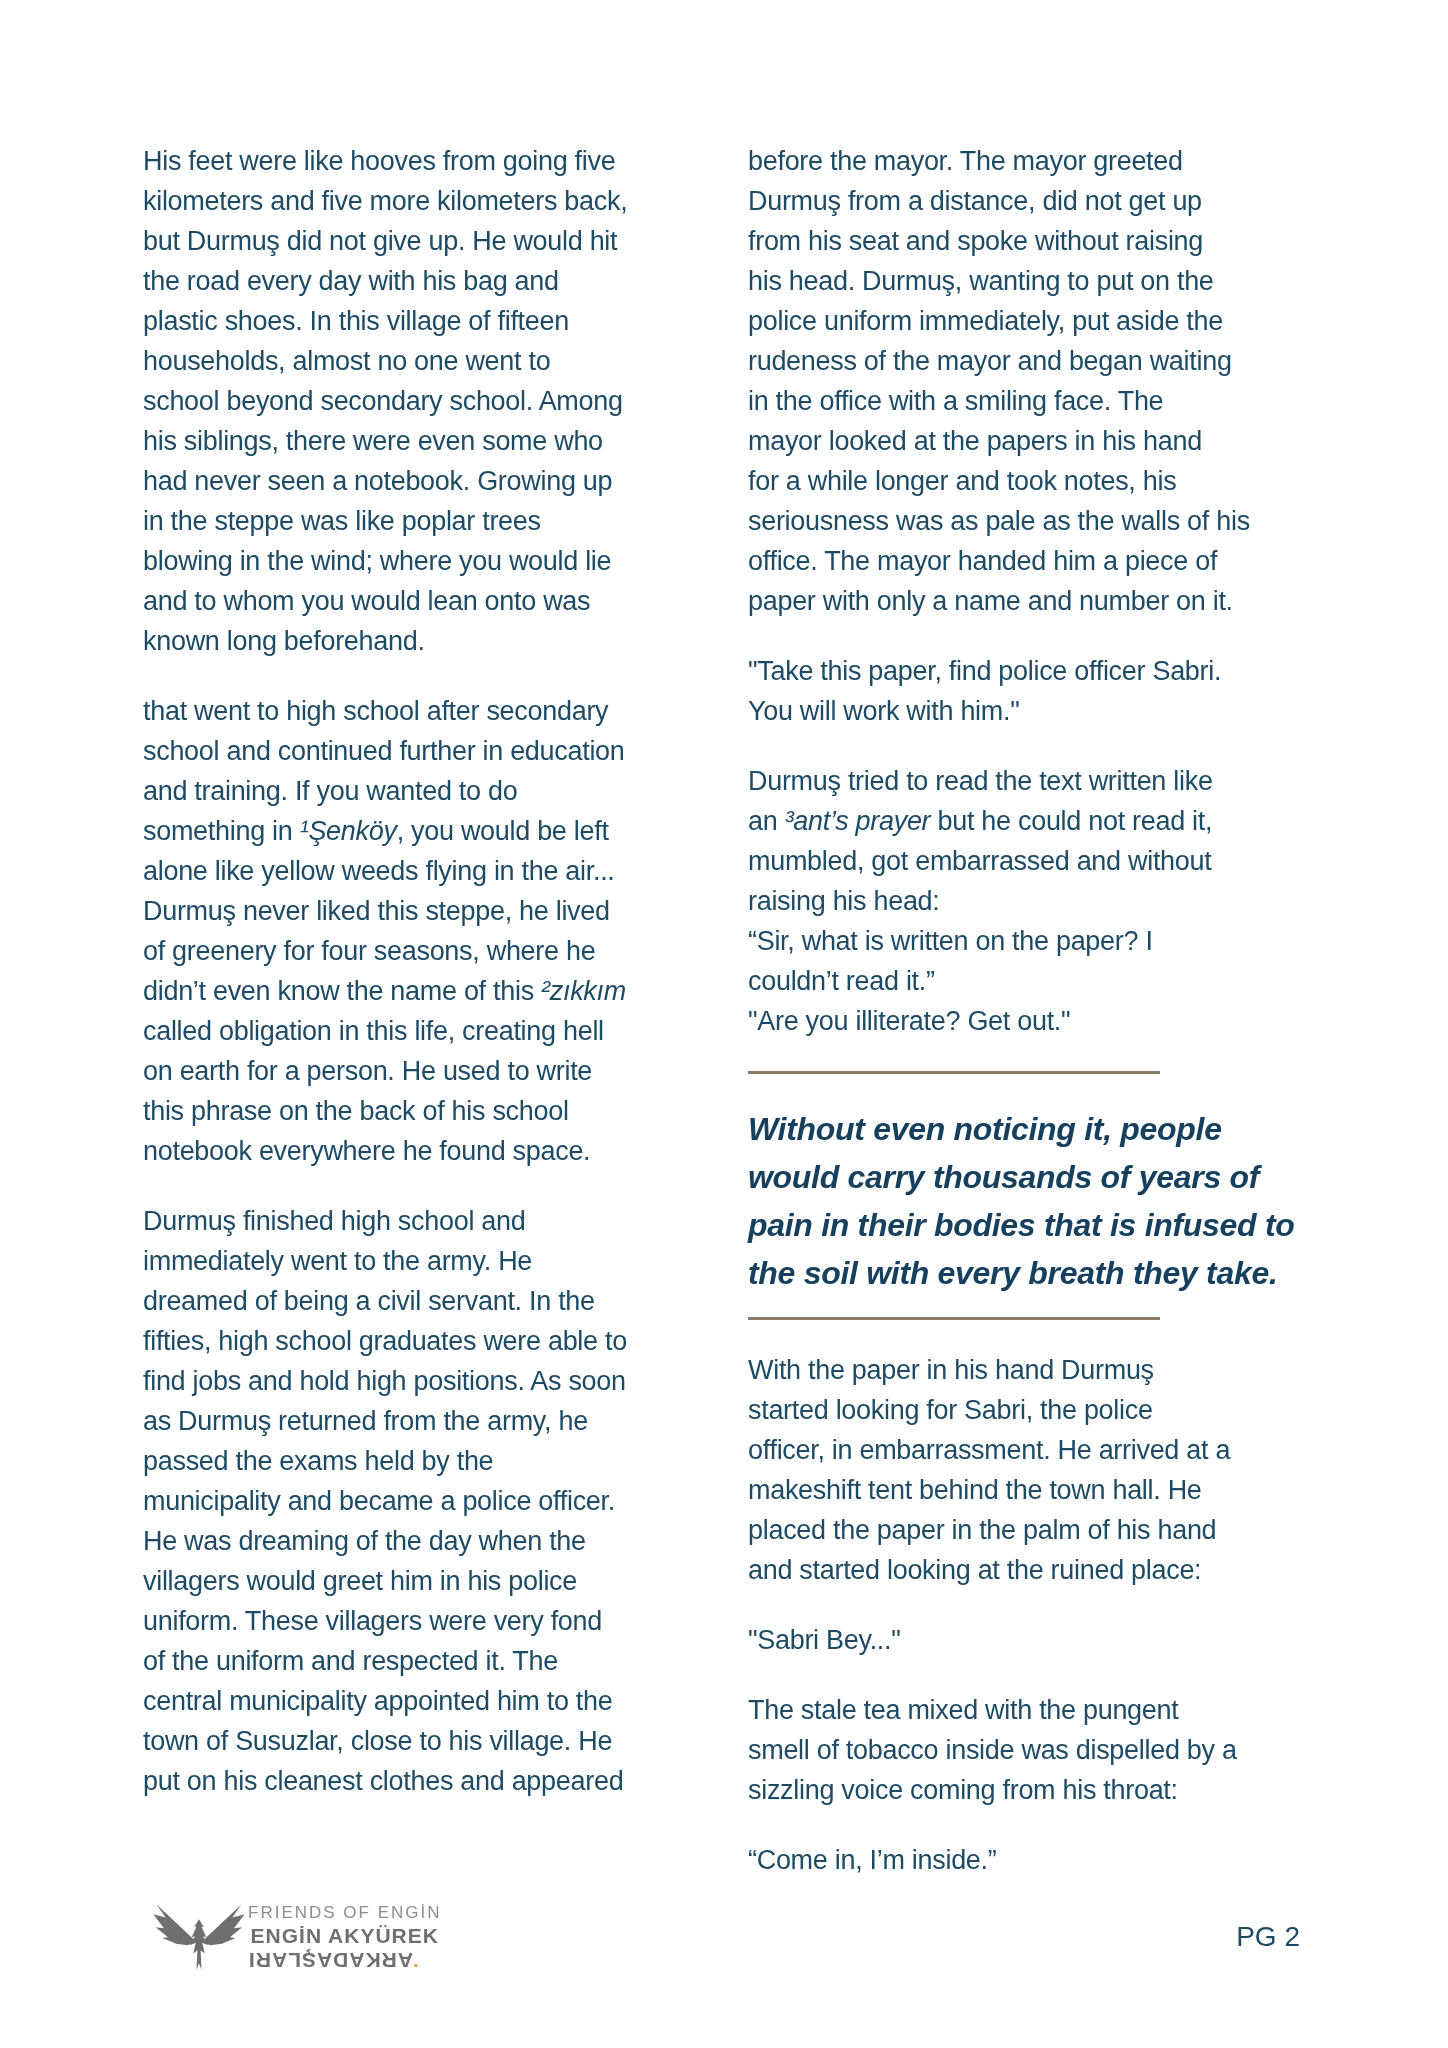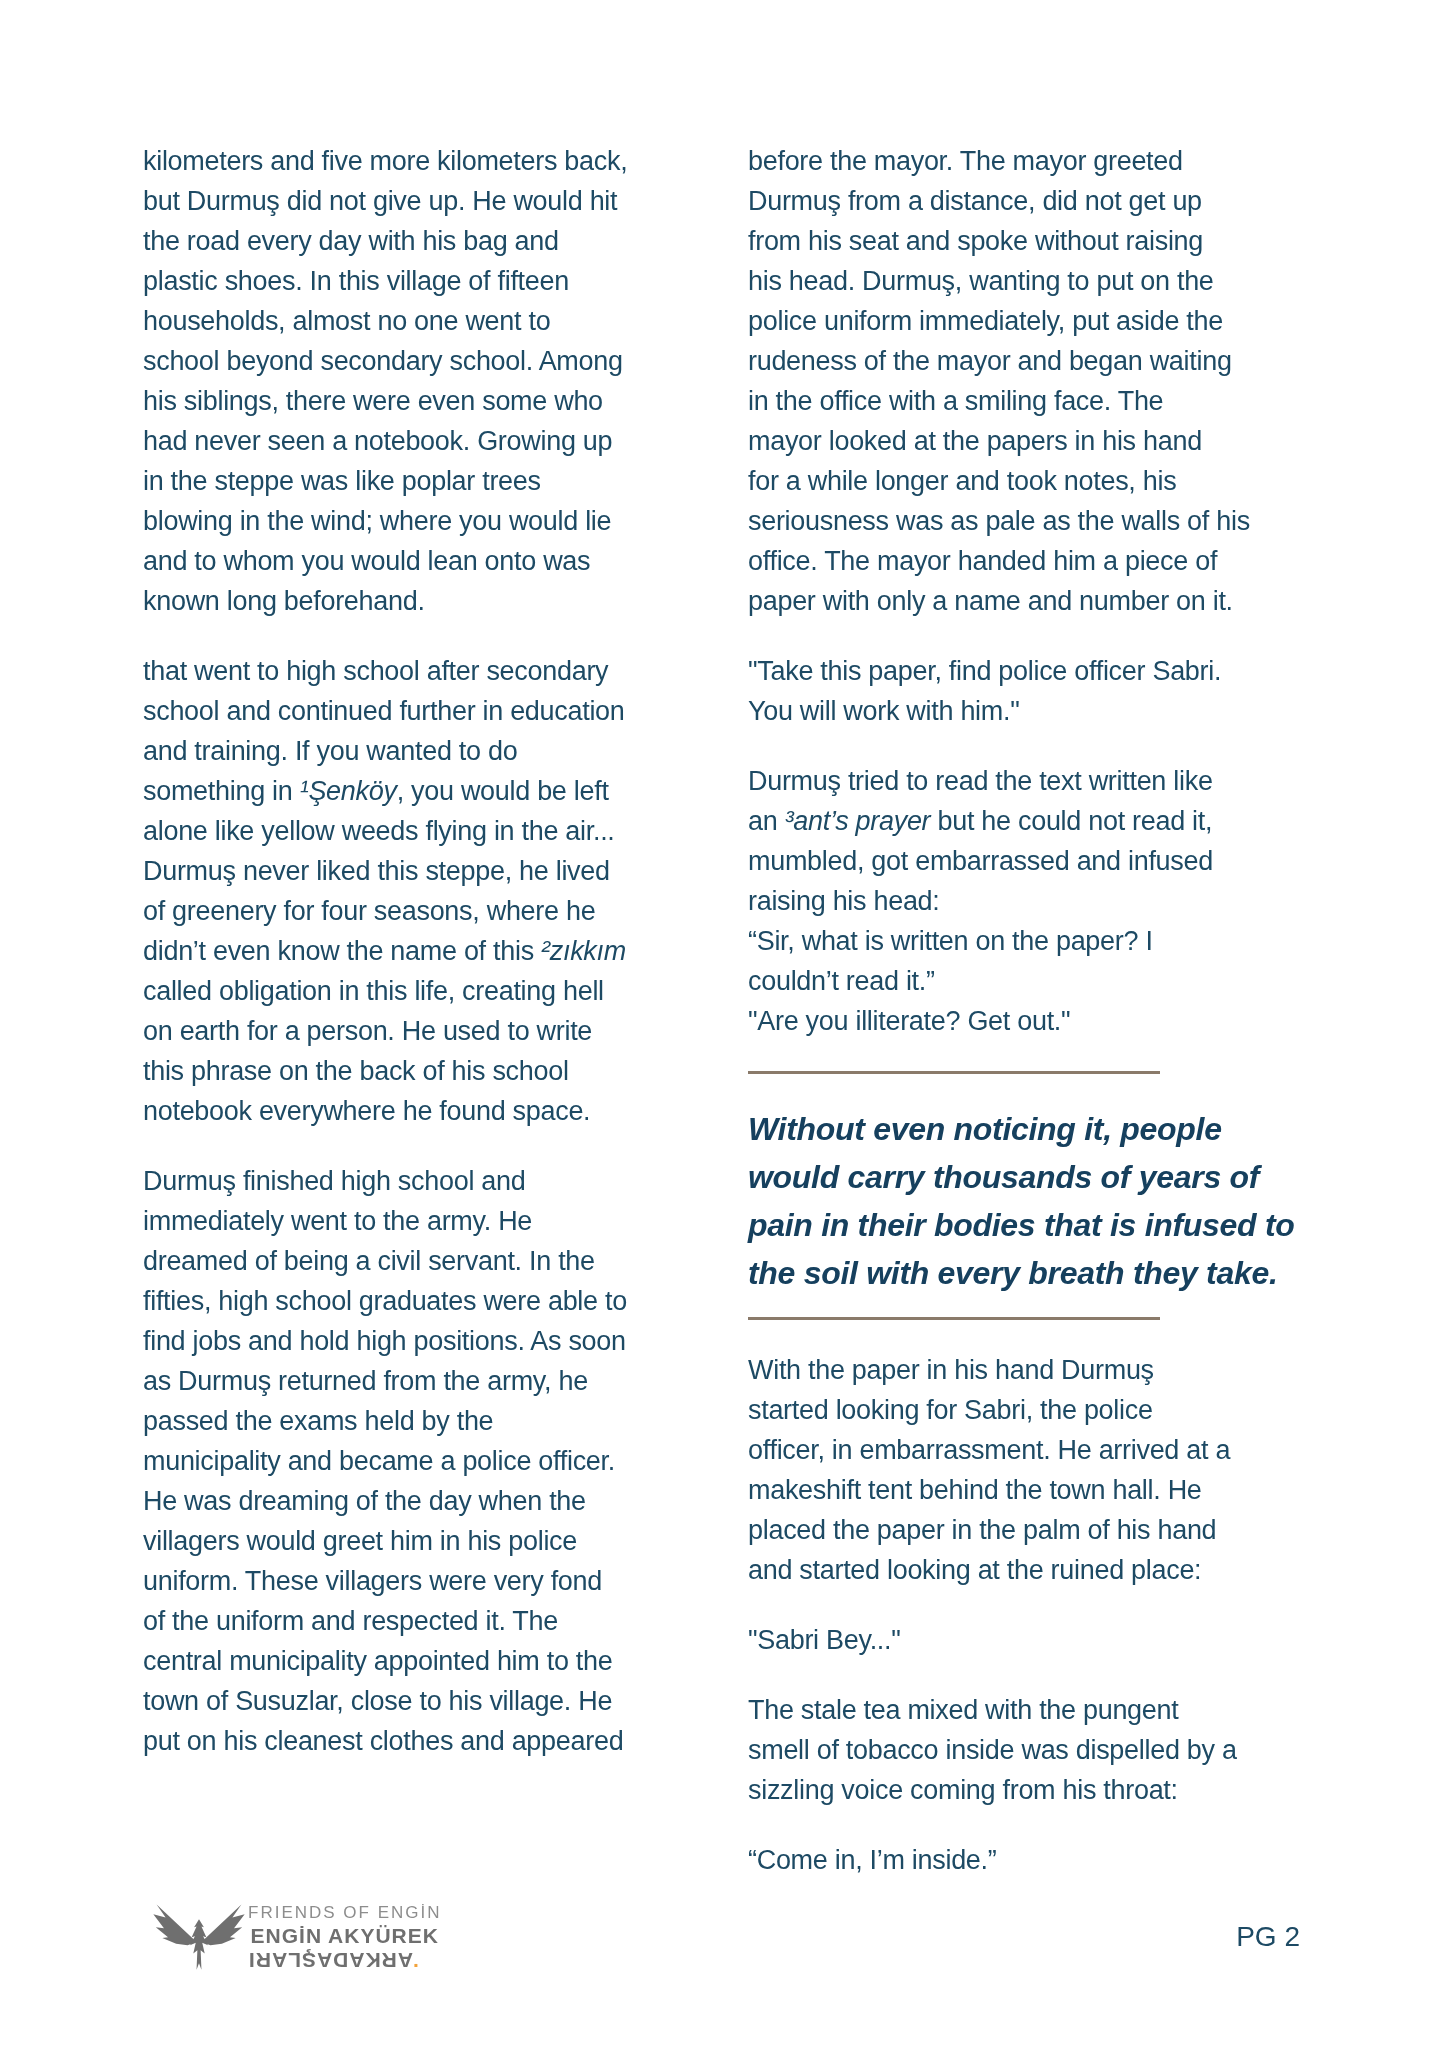--- a/index.html
+++ b/index.html
@@ -52,20 +52,21 @@
   .page-number{
     position:absolute;top:1921px;left:1100px;width:200px;
     text-align:right;font-size:28px;line-height:32px;color:var(--body-text);
   }
 </style>
 </head>
 <body>
 
 <div id="left-col" class="column">
     <div class="para">
+      <div class="line">His feet were like hooves from going five</div>
       <div class="line">kilometers and five more kilometers back,</div>
       <div class="line">but Durmuş did not give up. He would hit</div>
       <div class="line">the road every day with his bag and</div>
       <div class="line">plastic shoes. In this village of fifteen</div>
       <div class="line">households, almost no one went to</div>
       <div class="line">school beyond secondary school. Among</div>
       <div class="line">his siblings, there were even some who</div>
       <div class="line">had never seen a notebook. Growing up</div>
       <div class="line">in the steppe was like poplar trees</div>
       <div class="line">blowing in the wind; where you would lie</div>
@@ -119,21 +120,21 @@
       <div class="line">office. The mayor handed him a piece of</div>
       <div class="line">paper with only a name and number on it.</div>
     </div>
     <div class="para">
       <div class="line">"Take this paper, find police officer Sabri.</div>
       <div class="line">You will work with him."</div>
     </div>
     <div class="para">
       <div class="line">Durmuş tried to read the text written like</div>
       <div class="line">an <em>³ant’s prayer</em> but he could not read it,</div>
-      <div class="line">mumbled, got embarrassed and infused</div>
+      <div class="line">mumbled, got embarrassed and without</div>
       <div class="line">raising his head:</div>
       <div class="line">“Sir, what is written on the paper? I</div>
       <div class="line">couldn’t read it.”</div>
       <div class="line">"Are you illiterate? Get out."</div>
     </div>
     <blockquote class="pullquote">
       <div class="line">Without even noticing it, people</div>
       <div class="line">would carry thousands of years of</div>
       <div class="line">pain in their bodies that is infused to</div>
       <div class="line">the soil with every breath they take.</div>

